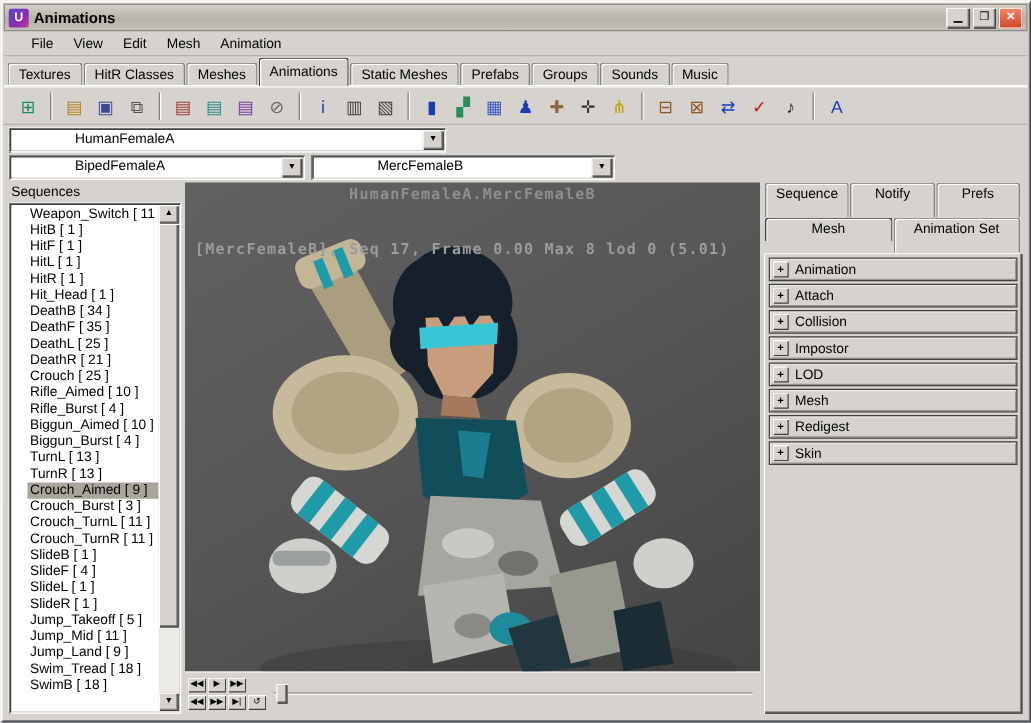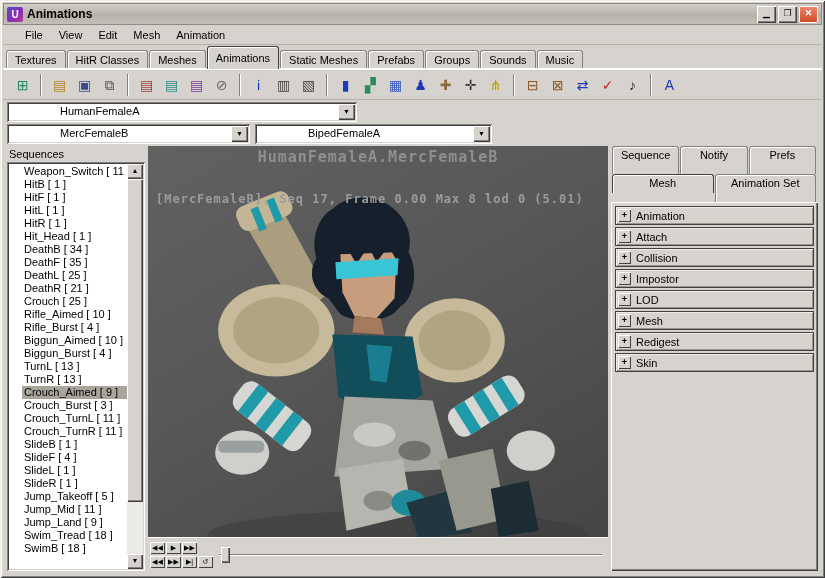--- a/index.html
+++ b/index.html
@@ -84,21 +84,21 @@
     box-shadow: inset 1px 1px 0 #fff, inset -1px -1px 0 #404040, inset -2px -2px 0 #808080; }
   .scroll-track { flex:1; position:relative; }
   .scroll-thumb { position:absolute; top:0; left:0; right:0; height:86%; background:#d6d3ce;
     box-shadow: inset 1px 1px 0 #fff, inset -1px -1px 0 #404040, inset -2px -2px 0 #808080; }
 
   
   .center-col { width:460px; display:flex; flex-direction:column; }
   .viewport { flex:1; position:relative; overflow:hidden;
     background:linear-gradient(150deg,#616161 0%,#575757 45%,#454545 100%); }
   .vp-title { position:absolute; top:2px; left:0; right:0; text-align:center;
-    color:#8f8f8f; font-weight:bold; font-size:15px; letter-spacing:1px;
+    color:#8f8f8f; font-weight:bold; font-size:12px; letter-spacing:1px;
     font-family:"DejaVu Sans Mono", monospace; }
   .vp-status { position:absolute; top:22px; left:8px; right:4px;
     color:#9c9c9c; font-weight:bold; font-size:12px; letter-spacing:1px;
     font-family:"DejaVu Sans Mono", monospace; white-space:nowrap;margin-top:24px; }
   .vp-canvas { position:absolute; inset:0; }
 
   
   .transport { height:34px; display:flex; align-items:center; padding:2px 6px 2px 2px; gap:6px;
     border-top:1px solid #fff; }
   .tr-cluster { display:flex; flex-direction:column; gap:2px; }
@@ -259,26 +259,26 @@
       </div>
     </div>
 
   <div class="combo-row">
     <div class="combo pkg">
       <div class="combo-text">HumanFemaleA</div>
       <div class="combo-btn">▼</div>
     </div>
   </div>
   <div class="combo-row">
+    <div class="combo anims">
+      <div class="combo-text">BipedFemaleA</div>
+      <div class="combo-btn">▼</div>
+    </div>
     <div class="combo mesh">
       <div class="combo-text">MercFemaleB</div>
-      <div class="combo-btn">▼</div>
-    </div>
-    <div class="combo anims">
-      <div class="combo-text">BipedFemaleA</div>
       <div class="combo-btn">▼</div>
     </div>
   </div>
 
   <div class="main">
 
     <div class="left-col">
       <div class="seq-label">Sequences</div>
       <div class="listbox">
         <div class="seq-items" id="seq-list">

